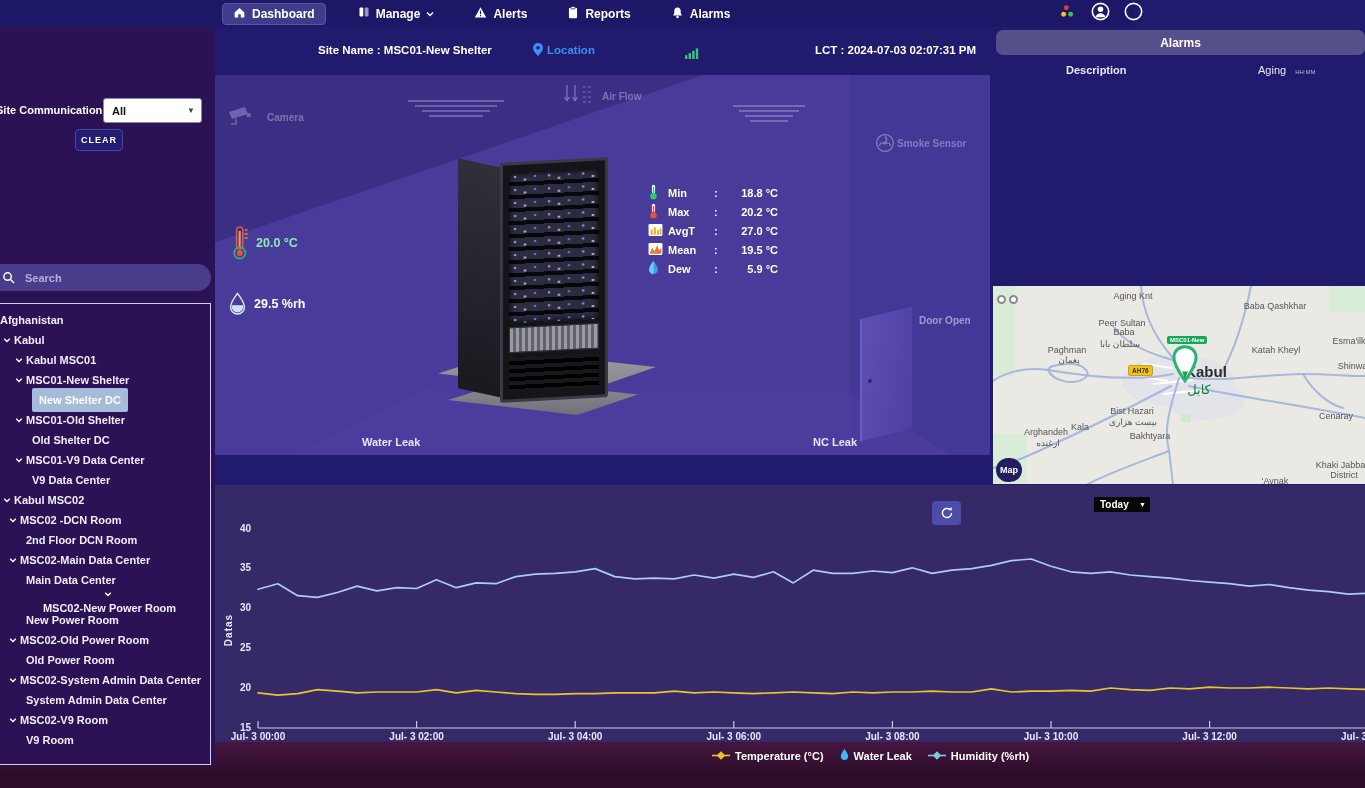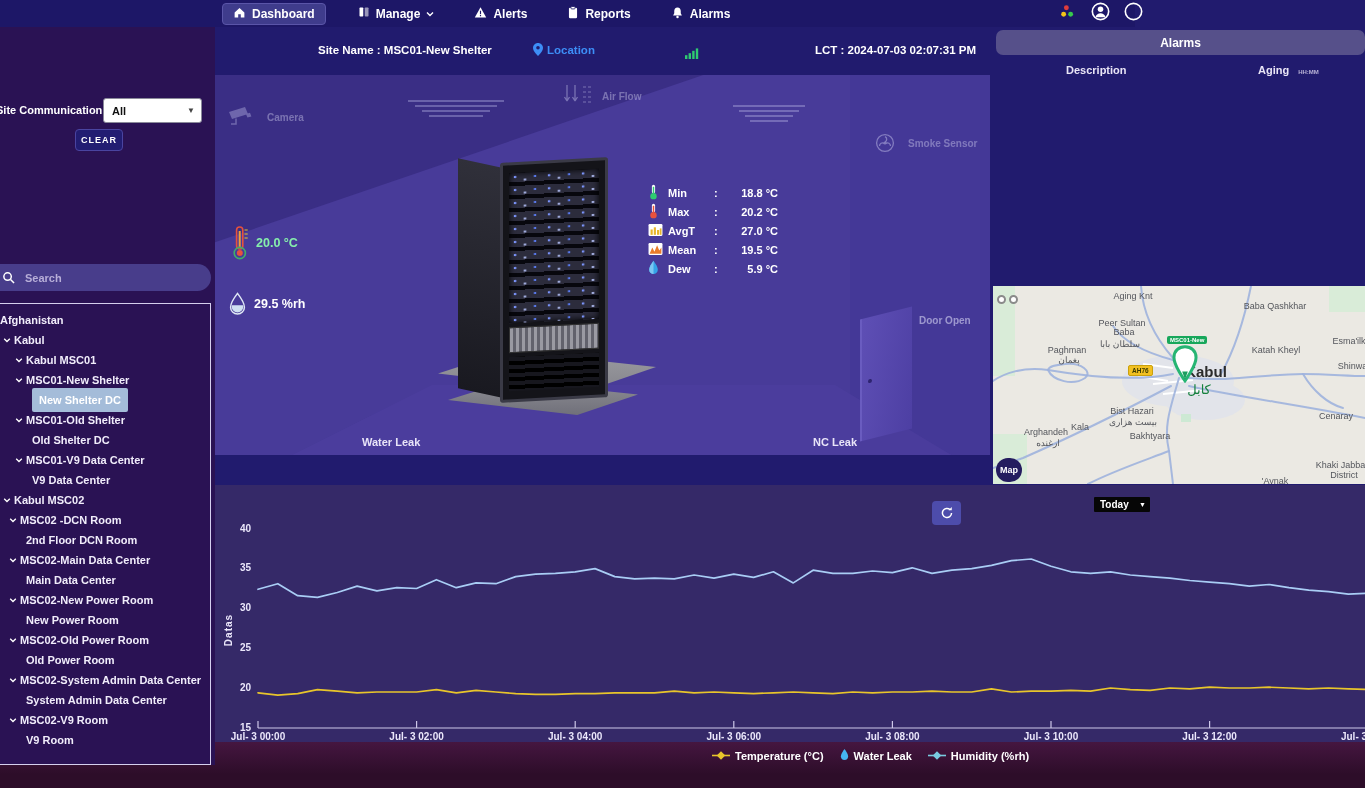--- a/index.html
+++ b/index.html
@@ -37,21 +37,21 @@
   
   #room{left:215px;top:75px;width:775px;height:380px;background:#483b99;overflow:hidden;}
   #room-tri{position:absolute;left:0;top:0;width:100%;height:100%;background:#3a2e85;clip-path:polygon(0 0,63% 0,0 44%);}
   #room-rwall{position:absolute;right:0;top:0;width:140px;height:100%;background:#443897;}
   #room-floor{position:absolute;left:0;bottom:0;width:100%;height:70px;background:#4e40a0;clip-path:polygon(10% 100%,28% 0,80% 0,95% 100%);opacity:.6;}
   .vent{position:absolute;display:flex;flex-direction:column;align-items:center;gap:3px;}
   .vent i{display:block;height:2px;background:rgba(205,205,245,.33);}
   .faint-label{color:rgba(225,225,250,.38);font-size:10px;font-weight:bold;}
   #camera{position:absolute;left:12px;top:30px;display:flex;align-items:center;gap:6px;}
   #airflow{position:absolute;left:348px;top:8px;display:flex;align-items:center;gap:5px;}
-  #smoke{position:absolute;left:660px;top:58px;display:flex;align-items:center;gap:13px;}
+  #smoke{position:absolute;left:660px;top:58px;display:flex;align-items:center;gap:2px;}
   #door{position:absolute;left:645px;top:238px;width:50px;height:122px;background:linear-gradient(100deg,#5e4fb5,#4d3fa3);transform:skewY(-14deg);border-left:2px solid #6a5cc0;}
   #door .knob{position:absolute;left:6px;top:62px;width:4px;height:4px;border-radius:50%;background:#2e2470;}
   #door-label{position:absolute;left:704px;top:240px;color:rgba(230,230,252,.55);font-size:10px;font-weight:bold;}
   #water-leak{position:absolute;left:147px;top:361px;color:#e8e4f8;font-size:11px;font-weight:bold;}
   #nc-leak{position:absolute;left:598px;top:361px;color:#e8e4f8;font-size:11px;font-weight:bold;}
   #temp-read{position:absolute;left:16px;top:150px;display:flex;align-items:center;gap:7px;color:#86efac;font-size:12.5px;font-weight:bold;}
   #hum-read{position:absolute;left:14px;top:217px;display:flex;align-items:center;gap:8px;color:#fff;font-size:12.5px;font-weight:bold;}
   #stats{position:absolute;left:433px;top:108px;}
   .stat-row{display:grid;grid-template-columns:20px 46px 12px 52px;align-items:center;height:19px;color:#fff;font-size:11px;font-weight:bold;}
   .stat-row .v{text-align:right;}
@@ -61,21 +61,21 @@
   #rack{position:absolute;left:243px;top:85px;width:155px;height:255px;}
   #rack .side{position:absolute;left:0;top:3px;width:44px;height:230px;background:linear-gradient(180deg,#30303a,#191920);transform:skewY(12deg);}
   #rack .front{position:absolute;left:42px;top:0;width:108px;height:240px;background:#141419;border:3px solid #3a3a46;border-radius:3px;transform:skewY(-3deg);box-sizing:border-box;}
   #rack .glass{position:absolute;left:6px;top:8px;right:6px;height:150px;background:repeating-linear-gradient(180deg,#2c2c3c 0 9px,#07070d 9px 13px);box-shadow:inset 0 0 6px #000;}
   #rack .leds{position:absolute;inset:0;background-image:radial-gradient(circle at 6px 4px,#7d96ff 1.1px,transparent 1.6px),radial-gradient(circle at 16px 7px,#b9c6ff .9px,transparent 1.4px),radial-gradient(circle at 26px 4px,#5a7bf0 1px,transparent 1.5px);background-size:34px 13px;}
   #rack .unit-silver{position:absolute;left:6px;top:162px;right:6px;height:24px;background:repeating-linear-gradient(90deg,#9a9aa2 0 3px,#62626c 3px 6px);border:1px solid #333;}
   #rack .vents{position:absolute;left:6px;bottom:8px;right:6px;height:34px;background:repeating-linear-gradient(180deg,#17171e 0 4px,#000 4px 8px);}
   
   #alarms-bar{left:996px;top:30px;width:369px;height:25px;background:#56508a;border-radius:7px;display:flex;align-items:center;justify-content:center;color:#fff;font-size:12px;font-weight:bold;}
   #alarms-desc{left:1066px;top:64px;color:#e9e5f6;font-size:11px;font-weight:bold;}
-  #alarms-aging{left:1258px;top:64px;color:#e9e5f6;font-size:11px;font-weight:bold;display:flex;align-items:baseline;gap:9px;}
+  #alarms-aging{left:1258px;top:64px;color:#e9e5f6;font-size:11px;font-weight:normal;display:flex;align-items:baseline;gap:9px;}
   #alarms-aging .unit{font-size:6px;color:#b9b3d6;}
   
   #map{left:993px;top:286px;width:372px;height:198px;background:#ebe9e3;overflow:hidden;z-index:2;}
   .map-label{position:absolute;transform:translate(-50%,-50%);font-size:9px;color:#54565c;white-space:nowrap;pointer-events:none;}
   #map-marker{position:absolute;left:177px;top:58px;}
   #msc-badge{position:absolute;left:174px;top:50px;background:#17a75b;color:#fff;font-size:6px;font-weight:bold;padding:1px 3px;border-radius:2px;}
   #route-badge{position:absolute;left:135px;top:79px;background:#f2c021;color:#3a3a00;font-size:6.5px;font-weight:bold;padding:1px 3px;border-radius:2px;border:1px solid #caa10d;}
   #map-btn{position:absolute;left:3px;top:172px;width:26px;height:24px;border-radius:12px;background:#241d5f;color:#fff;font-size:9px;font-weight:bold;display:flex;align-items:center;justify-content:center;cursor:pointer;}
   #map-ctrls{position:absolute;left:4px;top:9px;display:flex;gap:3px;}
   #map-ctrls i{width:9px;height:9px;border-radius:50%;background:#fff;border:2px solid #8a8a8a;box-sizing:border-box;display:block;}
@@ -272,21 +272,21 @@
           <span style="display:flex">
             <svg width="8" height="8" viewBox="0 0 8 8">
               <path d="M1.2 2.7 4 5.5 6.8 2.7" stroke="#fff" stroke-width="1.3" fill="none"></path>
             </svg>
           </span>
           <span class="">MSC02-Main Data Center</span>
         </div>
         <div class="tree-item" style="padding-left: 26px;">
           <span class="">Main Data Center</span>
         </div>
-        <div class="tree-item" style="padding-left: 9px;">
+        <div class="tree-item" style="padding-left: 9px; flex-direction: column;">
           <span style="display:flex">
             <svg width="8" height="8" viewBox="0 0 8 8">
               <path d="M1.2 2.7 4 5.5 6.8 2.7" stroke="#fff" stroke-width="1.3" fill="none"></path>
             </svg>
           </span>
           <span class="">MSC02-New Power Room</span>
         </div>
         <div class="tree-item" style="padding-left: 26px;">
           <span class="">New Power Room</span>
         </div>

